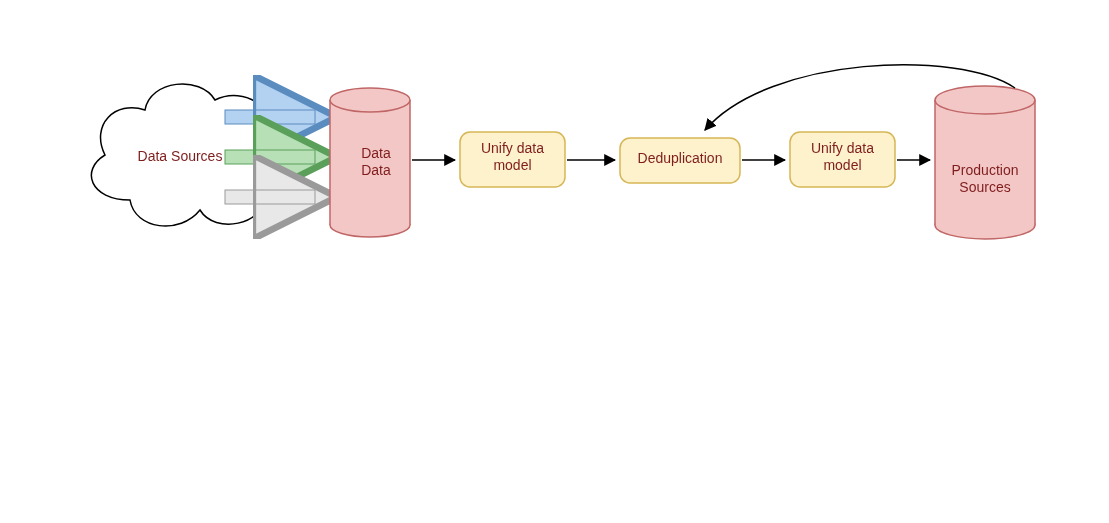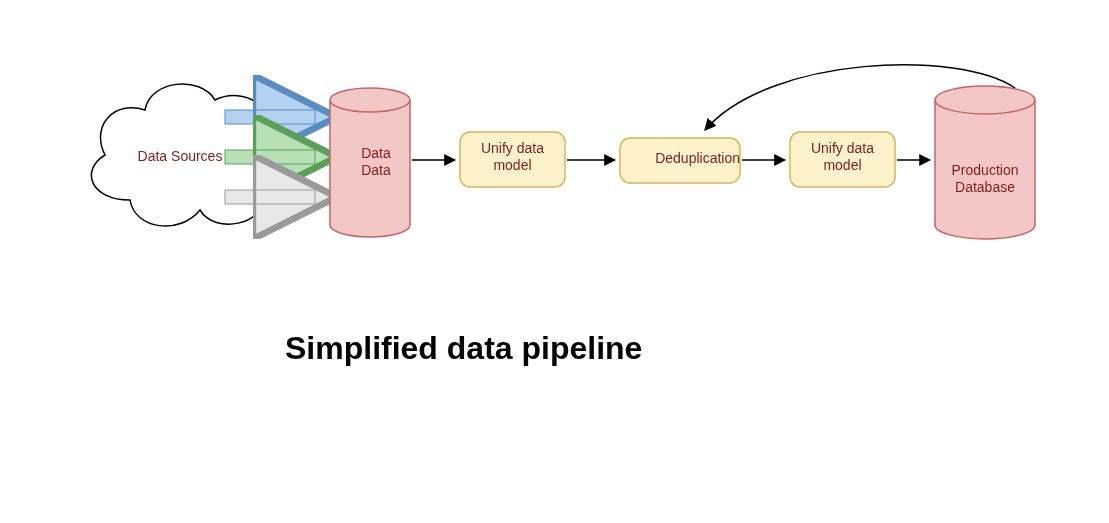--- a/index.html
+++ b/index.html
@@ -118,27 +118,26 @@
   <div class="node-label" style="left:330px; top:145px; width:92px;">
     <span>Data</span><br>
     <span>Data</span>
   </div>
 
   <div class="node-label" style="left:460px; top:140px; width:105px;">
     <span>Unify data</span><br>
     <span>model</span>
   </div>
 
-  <div class="node-label" style="left:620px; top:150px; width:120px;text-align:right;">Deduplication</div>
+  <div class="node-label" style="left:620px; top:150px; width:120px;">Deduplication</div>
 
   <div class="node-label" style="left:790px; top:140px; width:105px;">
     <span>Unify data</span><br>
     <span>model</span>
   </div>
 
   <div class="node-label" style="left:935px; top:150px; width:100px;margin-top:12px;">
     <span>Production</span><br>
-    <span>Database</span>
+    <span>Sources</span>
   </div>
 
-  <div class="caption" style="left:285px; top:330px;">Simplified data pipeline</div>
 
 </div>
 
 </body></html>

